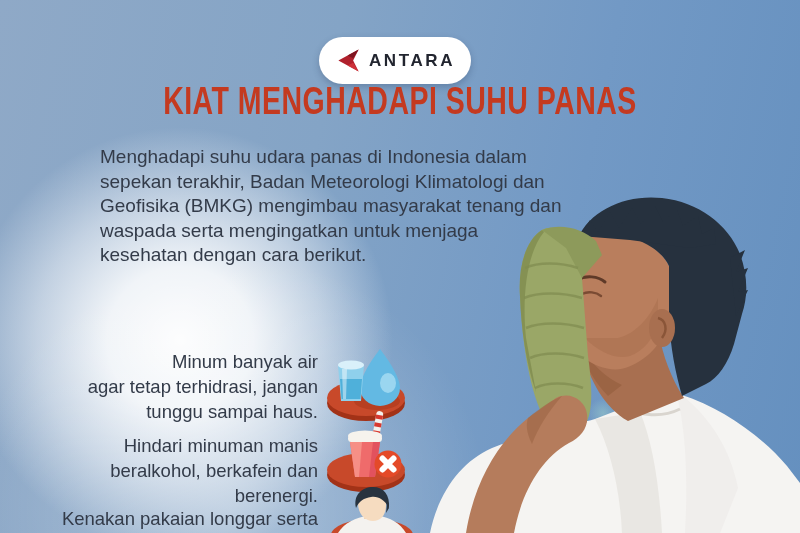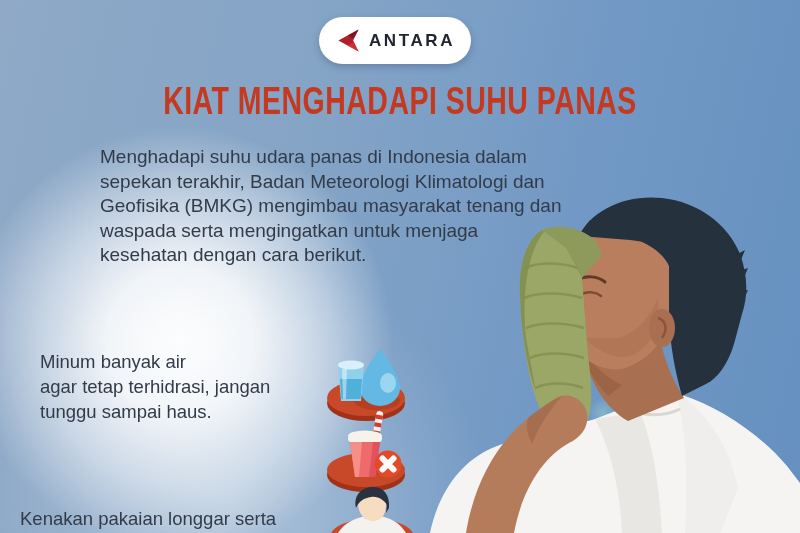--- a/index.html
+++ b/index.html
@@ -14,38 +14,38 @@
   }
   .haze{
     position:absolute;left:-120px;top:260px;width:700px;height:500px;pointer-events:none;
     background:radial-gradient(circle,rgba(255,255,255,.35) 0%,rgba(255,255,255,0) 60%);
   }
   .flare{
     position:absolute;left:588px;top:398px;width:30px;height:30px;border-radius:50%;
     background:radial-gradient(circle,rgba(170,225,205,.4),rgba(170,225,205,0) 70%);
   }
   .logo-pill{
-    position:absolute;left:319px;top:17px;width:152px;height:47px;border-radius:26px;
+    position:absolute;left:319px;top:37px;width:152px;height:47px;border-radius:26px;
     background:#ffffff;box-shadow:0 3px 7px rgba(35,55,85,.28);
     display:flex;align-items:center;justify-content:center;gap:7px;
   }
   .logo-text{
     font-size:17px;font-weight:600;letter-spacing:2.6px;color:#22252f;line-height:1;
   }
   .title{
     position:absolute;left:0;top:84px;width:100%;margin:0;text-align:center;
     font-size:30px;font-weight:700;color:#c43a20;letter-spacing:.5px;
     transform:scale(.95,1.28);transform-origin:50% 50%;
   }
   .intro{
     position:absolute;left:100px;top:145px;width:600px;margin:0;
     font-size:19px;line-height:24.6px;color:#333b49;white-space:pre-line;
   }
   .tip-text{
-    position:absolute;margin:0;text-align:left;white-space:pre-line;
+    position:absolute;margin:0;text-align:right;white-space:pre-line;
     font-size:18.5px;line-height:25px;color:#333b49;
   }
   .tip-text.t1{left:40px;width:278px;top:349px;}
   .tip-text.t2{left:40px;width:278px;top:433px;}
   .tip-text.t3{left:20px;width:298px;top:506px;}
   .tip-icon{position:absolute;}
   .icon1{left:324px;top:341px;}
   .icon2{left:324px;top:409px;}
   .icon3{left:326px;top:487px;}
   .man{position:absolute;left:430px;top:188px;}
@@ -118,20 +118,23 @@
     <ellipse cx="42" cy="57" rx="39" ry="18" fill="#c8492a"></ellipse>
     <ellipse cx="53" cy="60" rx="23" ry="9" fill="#a23217" opacity=".45"></ellipse>
     <path d="M56 8 C56 8 76 33 76 47 A20 18 0 0 1 36 47 C36 33 56 8 56 8 Z" fill="#63b9e3"></path>
     <ellipse cx="64" cy="42" rx="8" ry="10" fill="#9ad6f0"></ellipse>
     <path d="M14 24 L40 24 L37 60 L17 60 Z" fill="#8fd0ec"></path>
     <path d="M16 38 L38 38 L36.5 58 L17.5 58 Z" fill="#4fb0da"></path>
     <path d="M18 28 L23 28 L22 58 L19 58 Z" fill="#ffffff" opacity=".45"></path>
     <ellipse cx="27" cy="24" rx="13" ry="4.5" fill="#d9f0fa"></ellipse>
   </svg>
 
+  <p class="tip-text t2">Hindari minuman manis
+beralkohol, berkafein dan
+berenergi.</p>
   <svg class="tip-icon icon2" width="84" height="88" viewBox="0 0 84 88">
     <ellipse cx="42" cy="66" rx="39" ry="17" fill="#a23217"></ellipse>
     <ellipse cx="42" cy="61" rx="39" ry="17" fill="#c8492a"></ellipse>
     <g transform="rotate(10 54 18)">
       <rect x="50" y="2" width="7" height="28" rx="3.5" fill="#f3f1ec"></rect>
       <rect x="50" y="6" width="7" height="4" fill="#d7382f"></rect>
       <rect x="50" y="14" width="7" height="4" fill="#d7382f"></rect>
       <rect x="50" y="22" width="7" height="4" fill="#d7382f"></rect>
     </g>
     <rect x="24" y="26" width="34" height="7" rx="3.5" fill="#f6f3ed"></rect>

